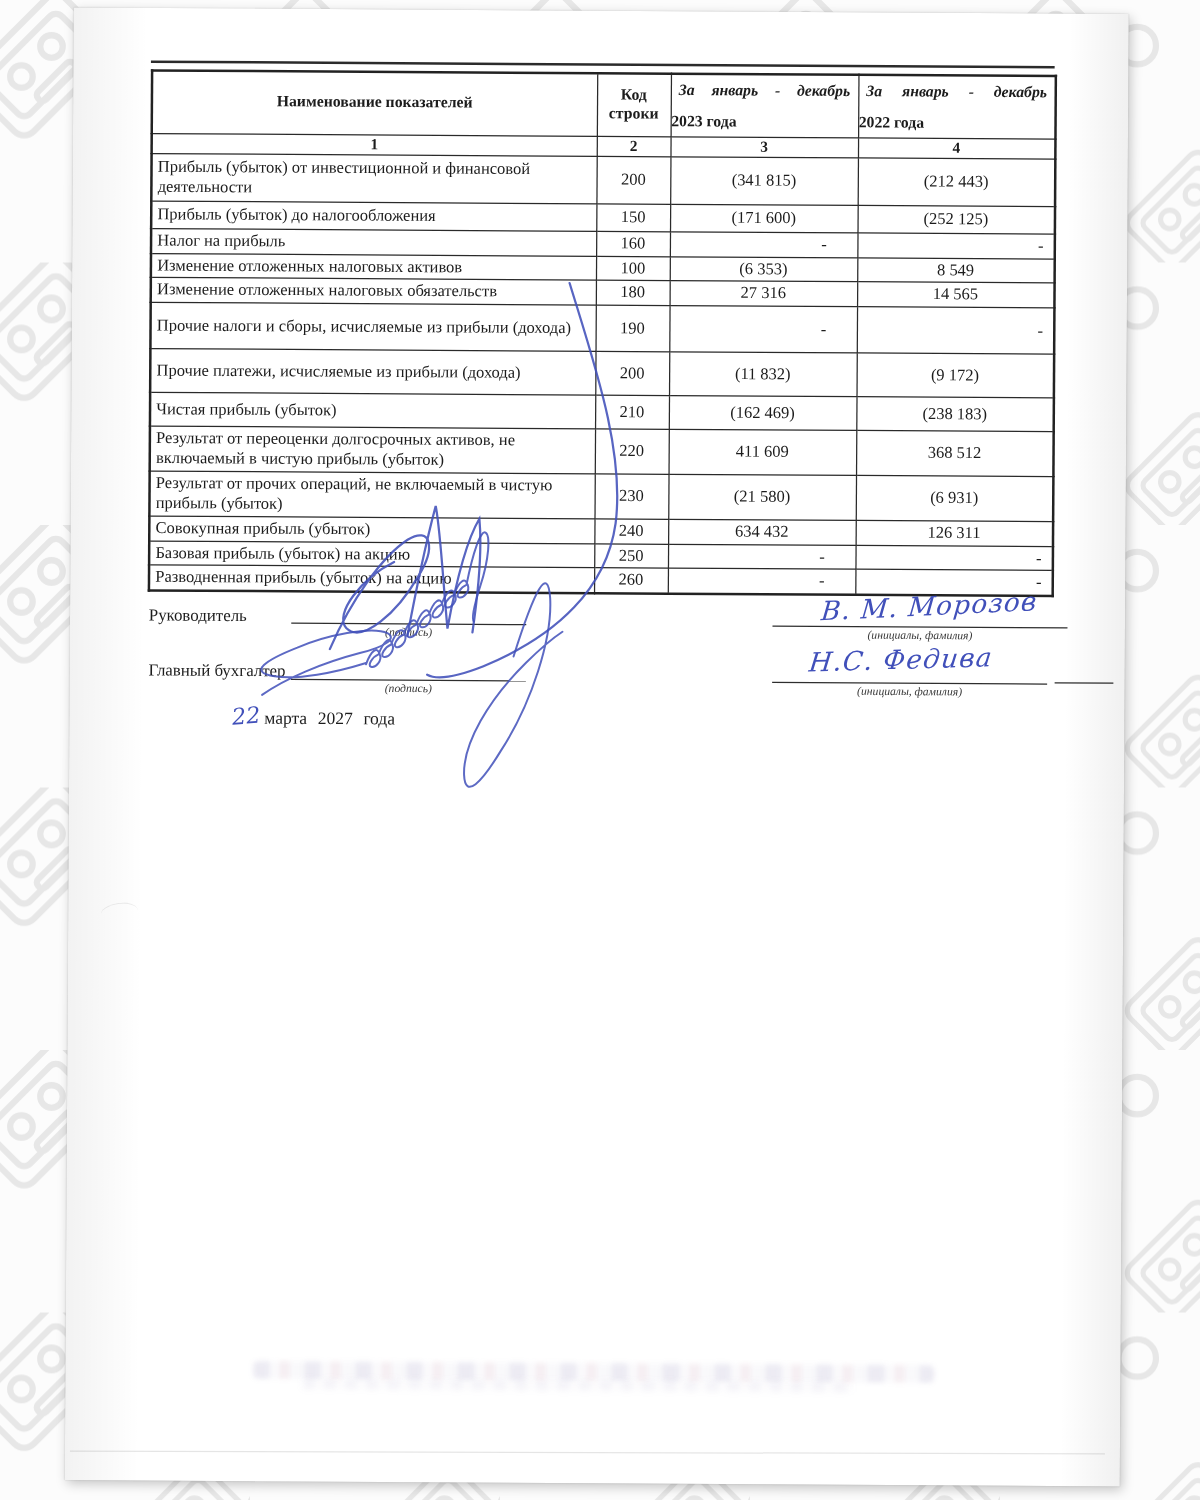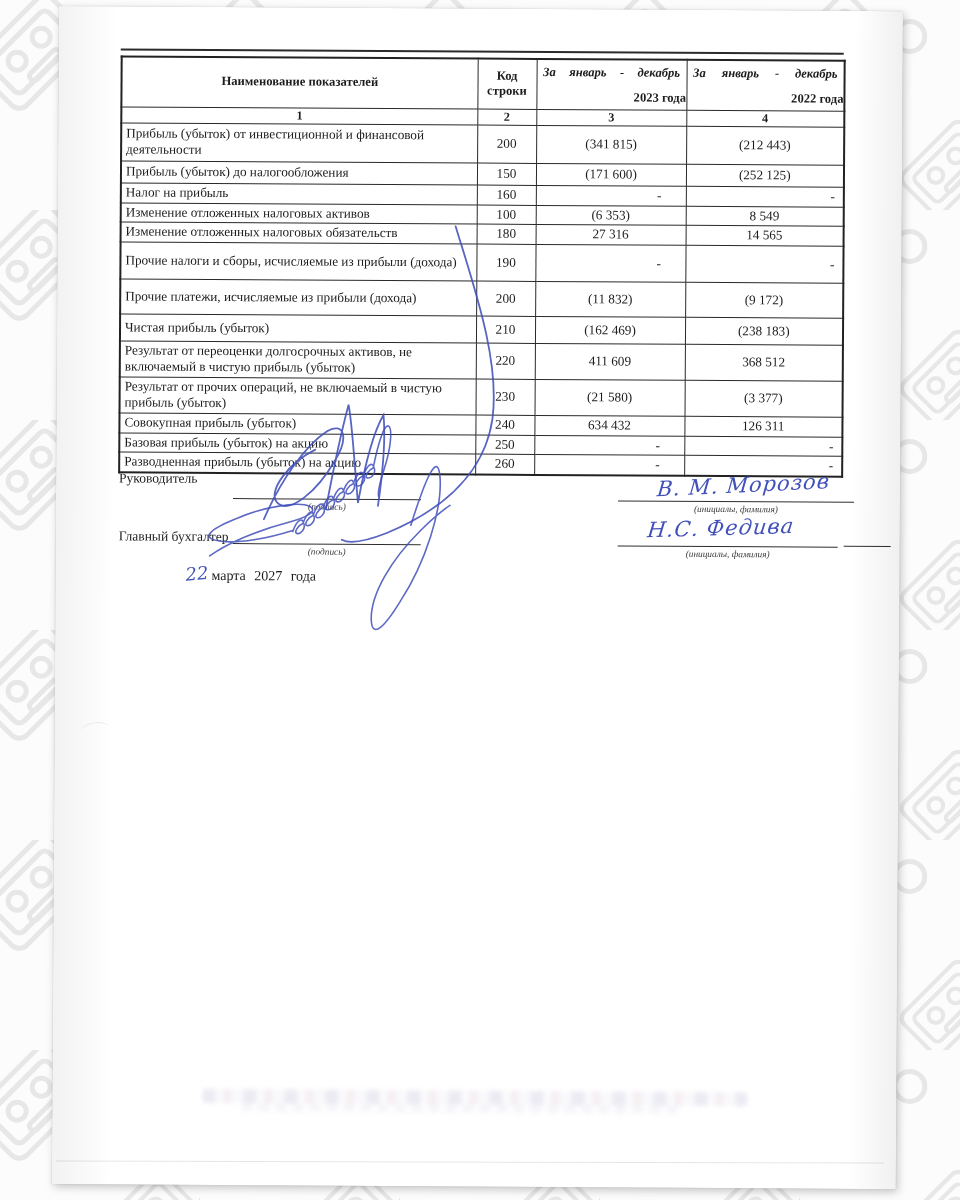--- a/index.html
+++ b/index.html
@@ -46,21 +46,21 @@
   }
   table.fin td{
     border:1px solid #2a2a2a;
     vertical-align:middle;
     padding:1px 4px;
   }
   table.fin{ border:2px solid #222; }
   tr.hdr td{ text-align:center; font-weight:bold; font-size:12.6px; }
   tr.hdr{ height:50px; }
   .per-l1{ text-align:justify; text-align-last:justify; padding:2px 6px 0 6px;font-style:italic; }
-  .per-l2{ text-align:right; padding-top:9px; }
+  .per-l2{ text-align:left; padding-top:9px; }
   tr.nums{ height:16px; }
   tr.nums td{ text-align:center; font-weight:bold; font-size:12.3px; padding:0 2px; }
   td.c-name{ text-align:left; }
   td.c-code{ text-align:center; }
   td.c-val{ text-align:center; }
   td.c-val.dash3{ text-align:right; padding-right:24px; }
   td.c-val.dash4{ text-align:right; padding-right:8px; }
 
   
   .siglabel{ position:absolute; font-size:13.5px; }
@@ -214,21 +214,21 @@
       <tr style="height:32px">
         <td class="c-name">Результат от переоценки долгосрочных активов, не включаемый в чистую прибыль (убыток)</td>
         <td class="c-code">220</td>
         <td class="c-val">411 609</td>
         <td class="c-val">368 512</td>
       </tr>
       <tr style="height:36px">
         <td class="c-name">Результат от прочих операций, не включаемый в чистую прибыль (убыток)</td>
         <td class="c-code">230</td>
         <td class="c-val">(21 580)</td>
-        <td class="c-val">(3 377)</td>
+        <td class="c-val">(6 931)</td>
       </tr>
       <tr style="height:20px">
         <td class="c-name">Совокупная прибыль (убыток)</td>
         <td class="c-code">240</td>
         <td class="c-val">634 432</td>
         <td class="c-val">126 311</td>
       </tr>
       <tr style="height:19px">
         <td class="c-name">Базовая прибыль (убыток) на акцию</td>
         <td class="c-code">250</td>
@@ -237,21 +237,21 @@
       </tr>
       <tr style="height:18px">
         <td class="c-name">Разводненная прибыль (убыток) на акцию</td>
         <td class="c-code">260</td>
         <td class="c-val dash3">-</td>
         <td class="c-val dash4">-</td>
       </tr>
     </tbody>
   </table>
 
-  <div class="siglabel" style="left:63px; top:464px">Руководитель</div>
+  <div class="siglabel" style="left:63px; top:478px">Руководитель</div>
   <div class="sigline" style="left:177px; top:491px; width:188px"></div>
   <div class="caption" style="left:177px; top:494px; width:188px">(подпись)</div>
 
   <div class="handname" style="left:575px; top:463px; width:225px">В. М. Морозов</div>
   <div class="sigline" style="left:562px; top:491px; width:236px"></div>
   <div class="caption" style="left:562px; top:494px; width:236px">(инициалы, фамилия)</div>
 
   <div class="siglabel" style="left:63px; top:522px">Главный бухгалтер</div>
   <div class="sigline" style="left:177px; top:536px; width:188px"></div>
   <div class="caption" style="left:177px; top:539px; width:188px">(подпись)</div>

